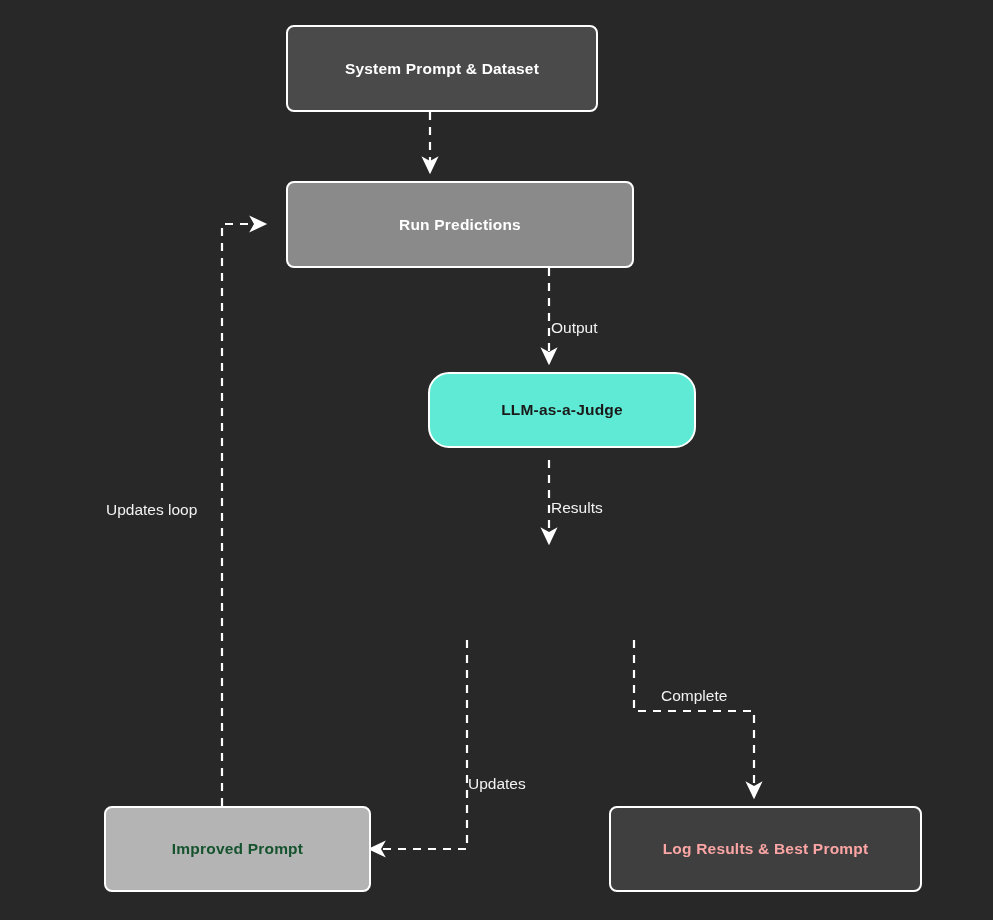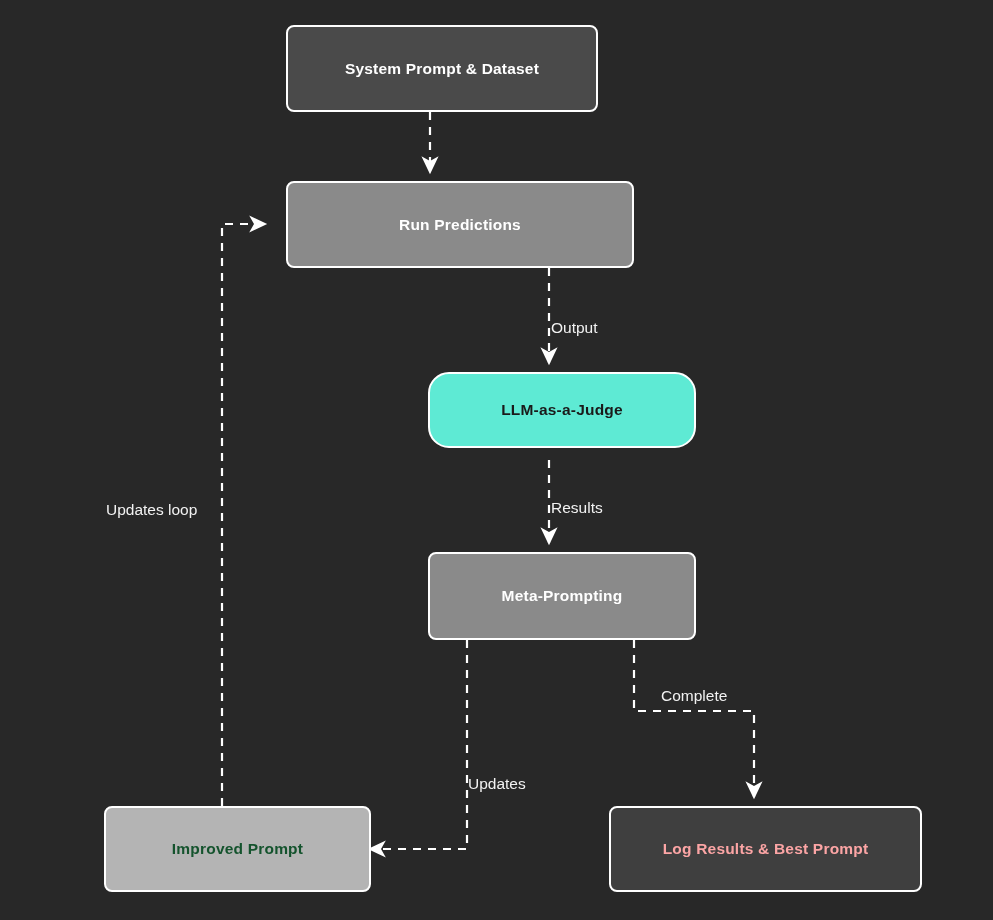--- a/index.html
+++ b/index.html
@@ -76,23 +76,20 @@
   </div>
 
   <div class="node" style="left:274px; top:181px; width:348px; height:87px; background:#8a8a8a; color:#ffffff;">
     <span>Run Predictions</span>
   </div>
 
   <div class="node" style="left:416px; top:372px; width:268px; height:76px; background:#5eead4; color:#1a1a1a;border-radius:21px;">
     <span>LLM-as-a-Judge</span>
   </div>
 
-  <div class="node" style="left:416px; top:552px; width:268px; height:88px; background:#8a8a8a; color:#ffffff;">
-    <span>Meta-Prompting</span>
-  </div>
 
   <div class="node" style="left:92px; top:806px; width:267px; height:86px; background:#b4b4b4; color:#14532d;">
     <span>Improved Prompt</span>
   </div>
 
   <div class="node" style="left:597px; top:806px; width:313px; height:86px; background:#3f3f3f; color:#fca5a5;">
     <span>Log Results &amp; Best Prompt</span>
   </div>
 
   <div class="edge-label" style="left:551px; top:320px;">Output</div>

